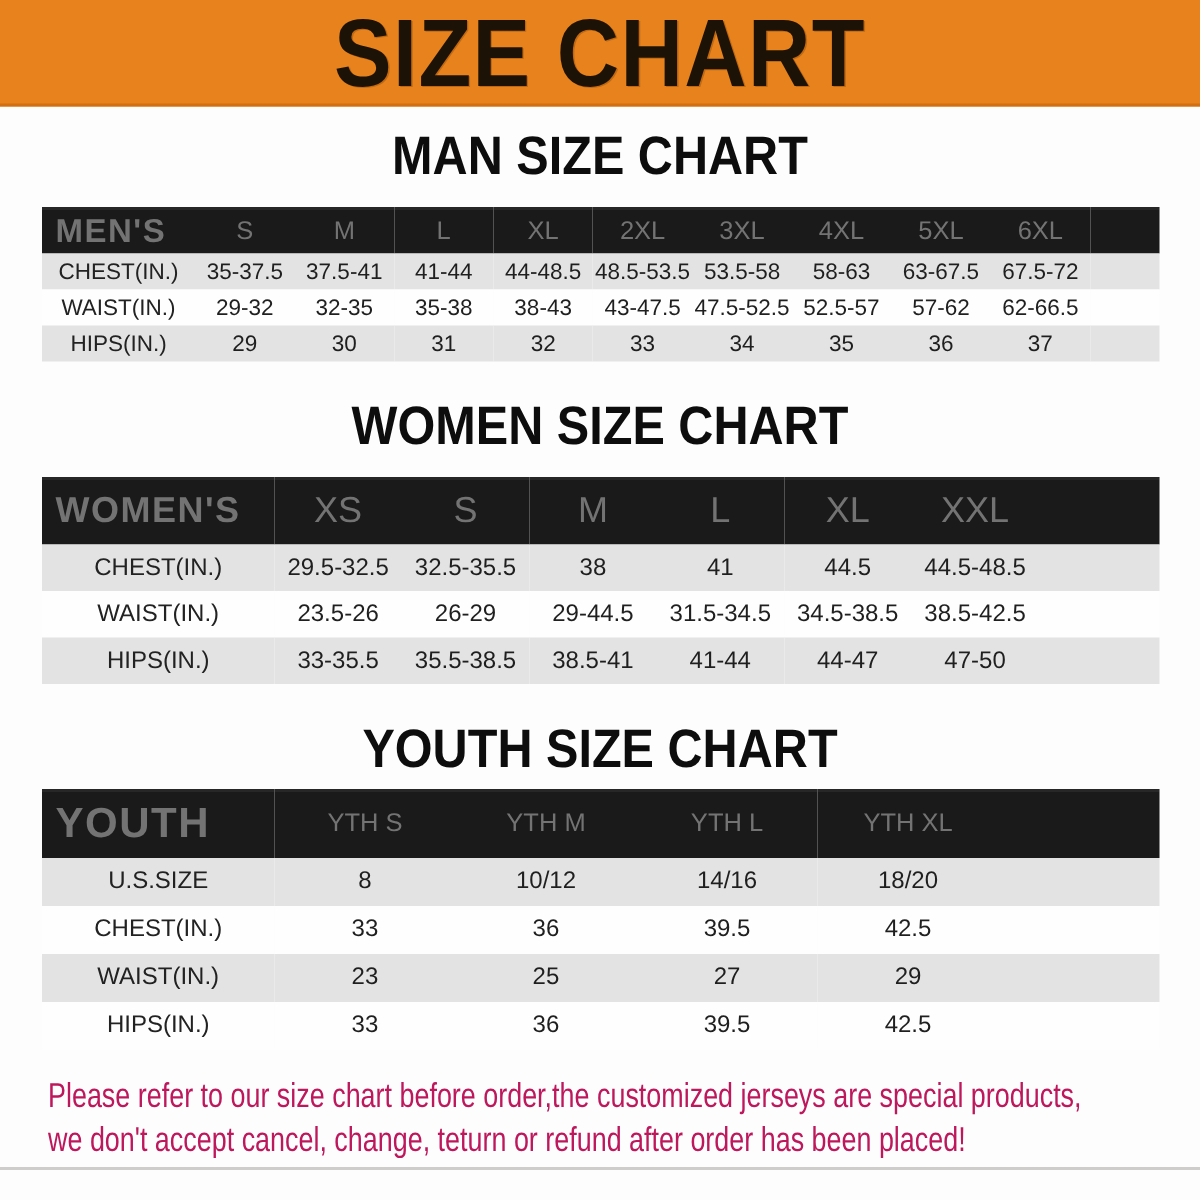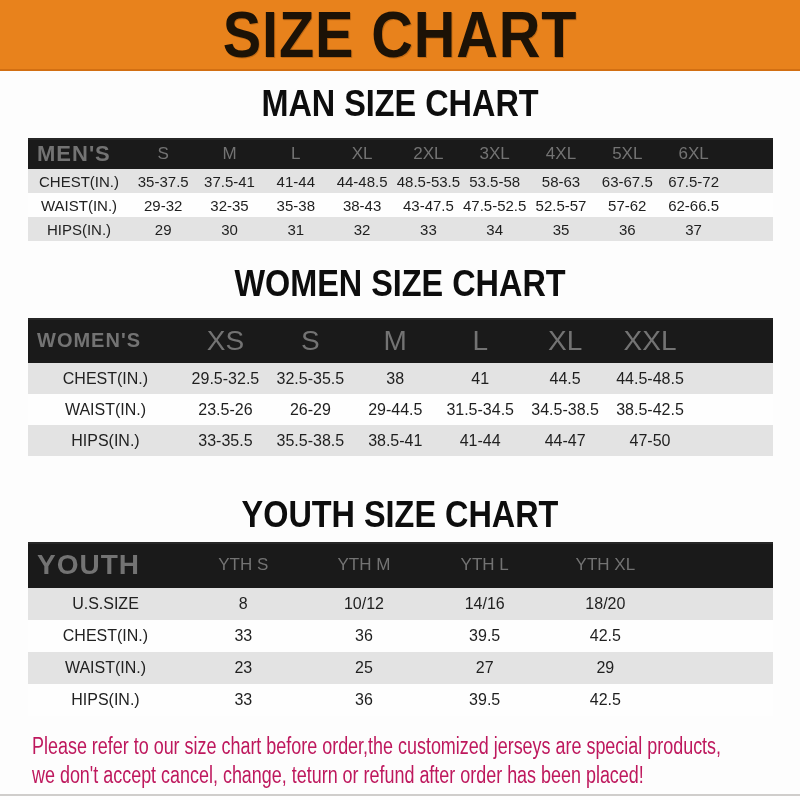--- a/index.html
+++ b/index.html
@@ -22,21 +22,21 @@
   }
 
   
   .section-heading{
     margin:0;text-align:center;font-weight:bold;color:#0d0d0d;
     font-size:36px;line-height:36px;
   }
   .cond{display:inline-block;transform:scaleX(0.9);white-space:nowrap;letter-spacing:0px;}
   #h-man{margin-top:15px;}
   #h-women{margin-top:25px;}
-  #h-youth{margin-top:41px;}
+  #h-youth{margin-top:25px;}
 
   
   table{
     border-collapse:collapse;table-layout:fixed;
     width:745px;margin-left:28px;
   }
   #men-table{margin-top:16px;}
   #women-table{margin-top:16px;}
   #youth-table{margin-top:9px;}
 
@@ -57,22 +57,22 @@
   
   #men-table thead tr{height:31px;}
   #men-table tbody tr{height:24px;}
   #men-table th.lbl{font-size:22px;}
   #men-table th.size{font-size:17px;}
   #men-table tbody td{font-size:15px;}
 
   
   #women-table thead tr{height:45px;}
   #women-table tbody tr{height:31px;}
-  #women-table th.lbl{font-size:20px;}
-  #women-table th.size{font-size:28px;}
+  #women-table th.lbl{font-size:24px;}
+  #women-table th.size{font-size:24px;}
   #women-table tbody td{font-size:16px;}
 
   
   #youth-table thead tr{height:46px;}
   #youth-table tbody tr{height:32px;}
   #youth-table th.lbl{font-size:28px;}
   #youth-table th.size{font-size:17px;}
   #youth-table tbody td{font-size:16px;}
 
   

